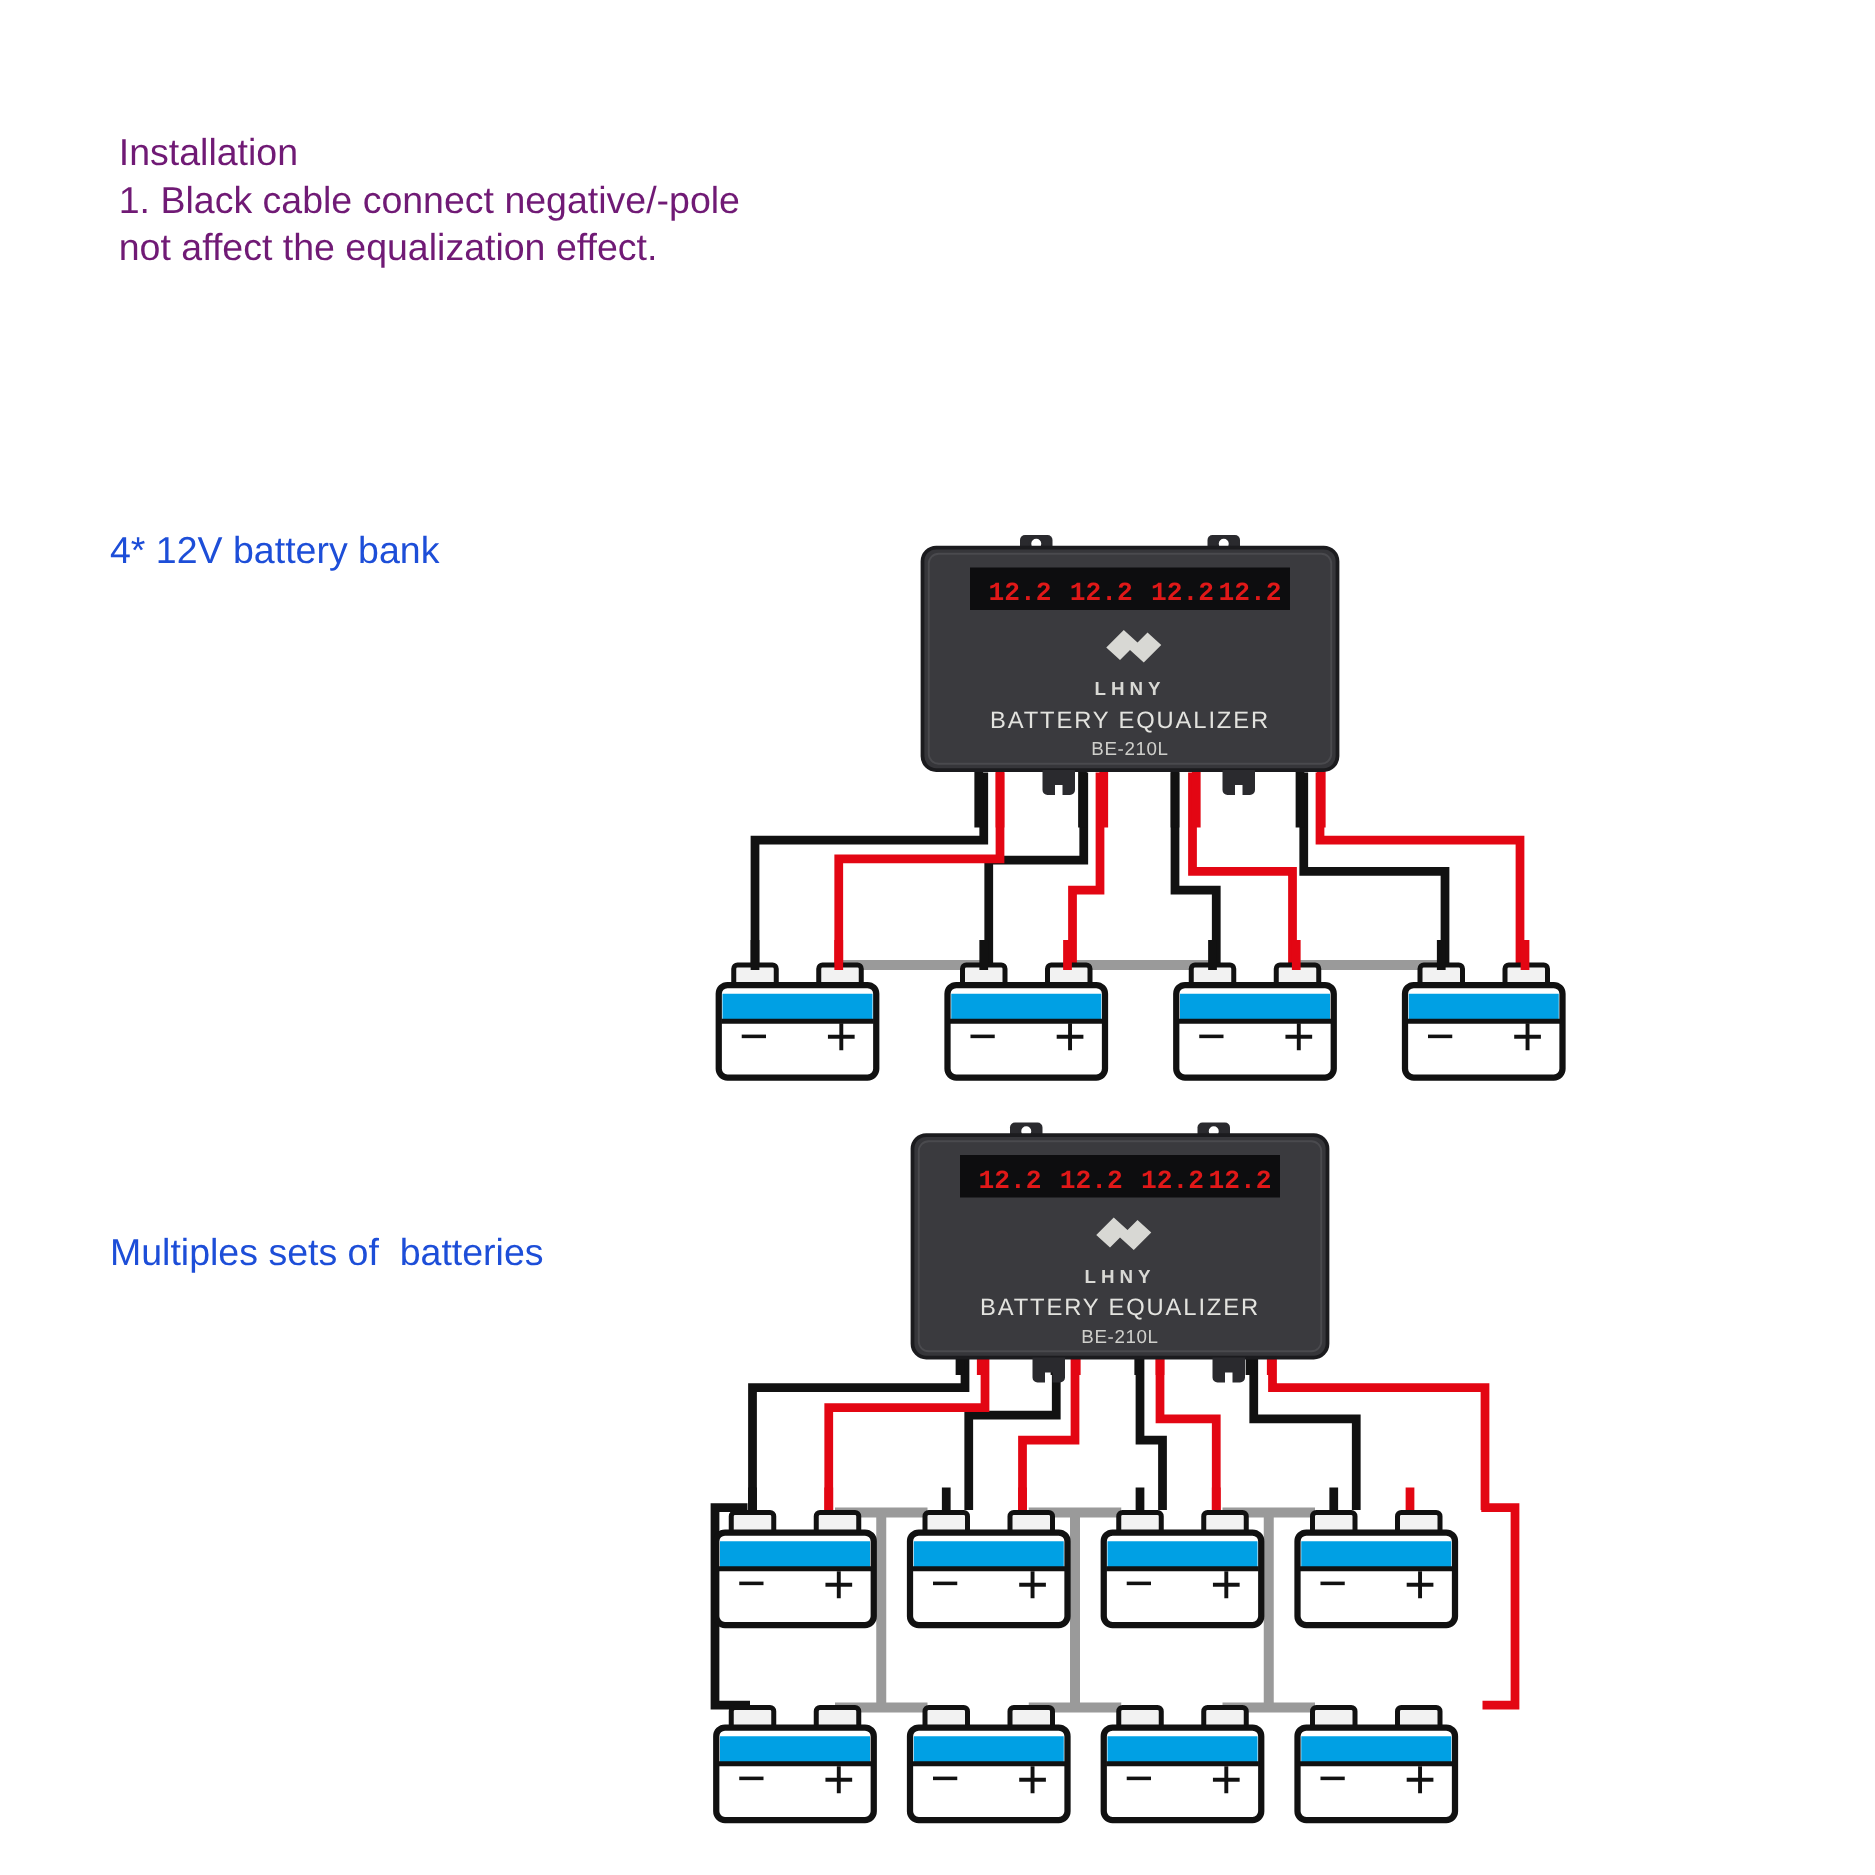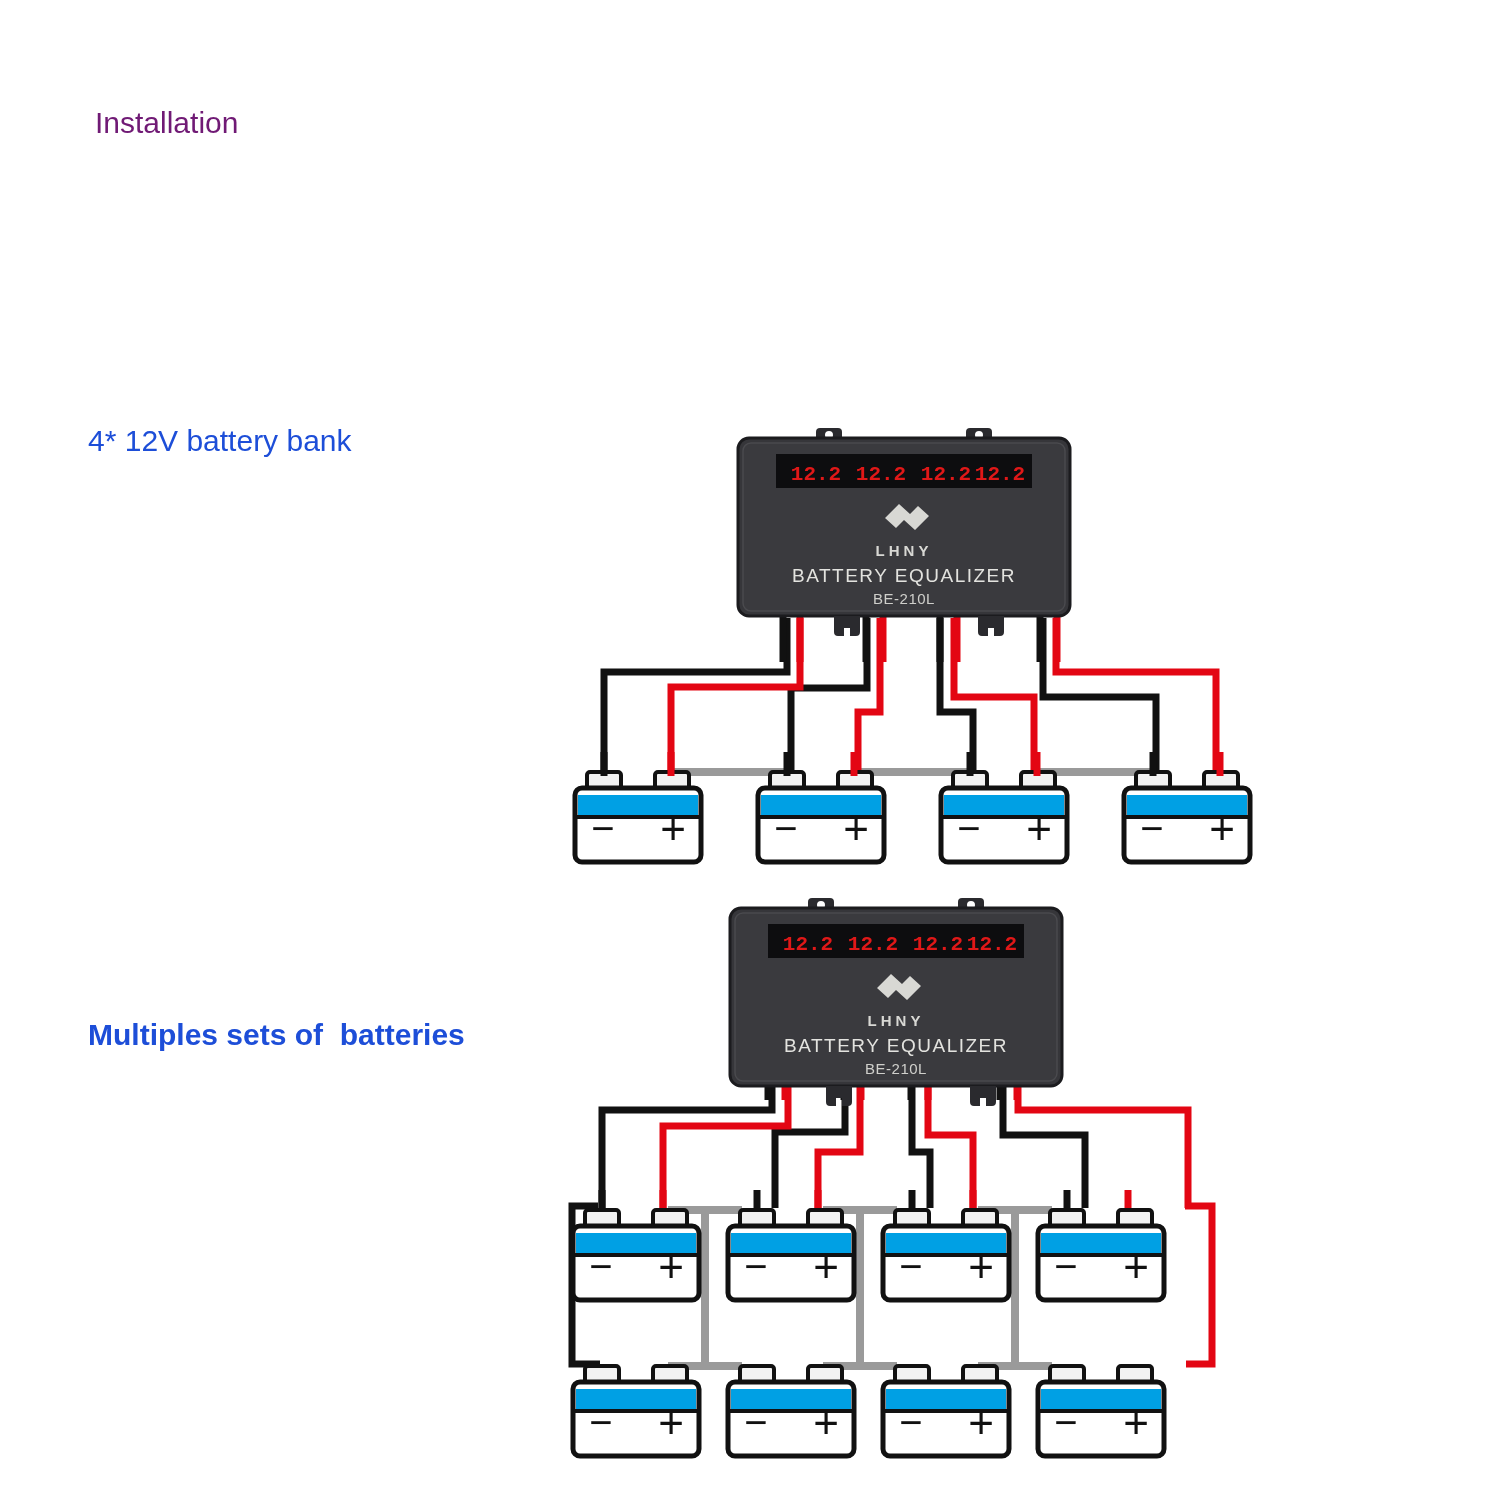--- a/index.html
+++ b/index.html
@@ -7,30 +7,32 @@
        font-family:"Liberation Sans",sans-serif;color:#111;}
 
   
   #instructions{position:absolute;left:95px;top:104px;width:1180px;}
   #instructions .line{font-size:30px;line-height:38px;color:#701a75;
        font-family:"Liberation Sans",sans-serif;white-space:pre-wrap;}
 
   
   .caption{position:absolute;font-size:30px;color:#1d4ed8;white-space:pre;}
   #caption-top{left:88px;top:424px;}
-  #caption-bottom{left:88px;top:1018px;font-weight:bold;}
+  #caption-bottom{left:88px;top:986px;}
 
   
   #canvas{position:absolute;left:0;top:0;width:1500px;height:1500px;}
 </style>
 </head>
 <body>
 
 <div id="instructions">
   <div class="line">Installation</div>
+  <div class="line">1. Black cable connect negative/-pole</div>
+  <div class="line">not affect the equalization effect.</div>
 </div>
 
 <div class="caption" id="caption-top">4* 12V battery bank</div>
 <div class="caption" id="caption-bottom">Multiples sets of  batteries</div>
 
 <svg id="canvas" viewBox="0 0 1500 1500">
   <defs>
 
     <g id="battery-sym">
 

